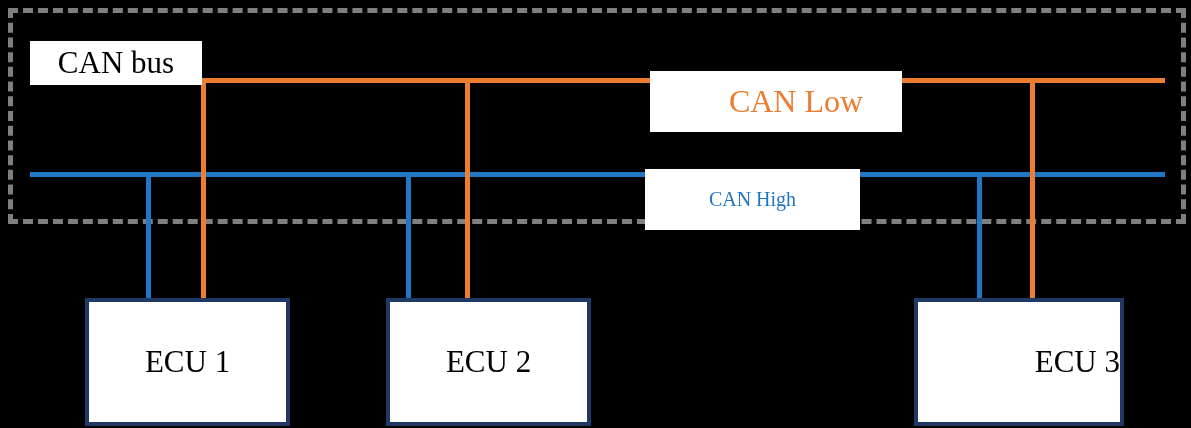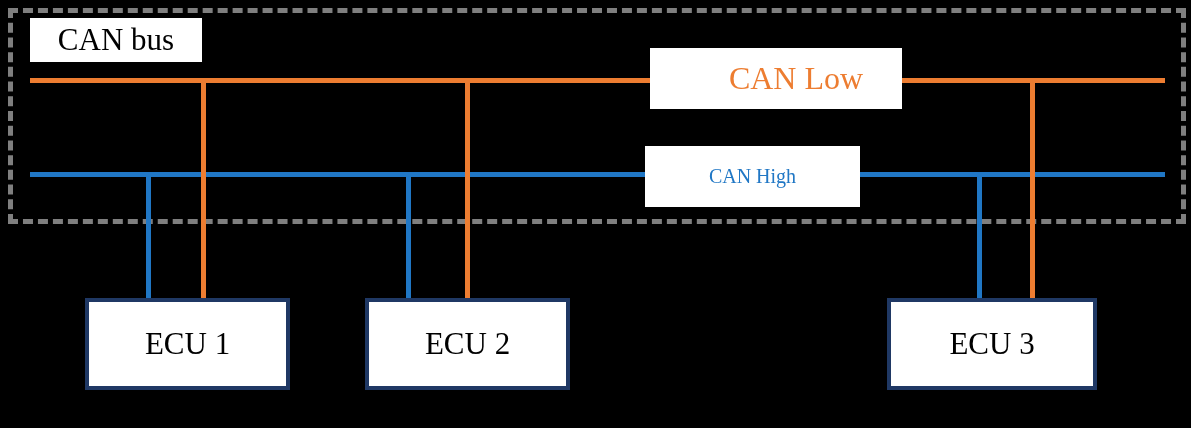--- a/index.html
+++ b/index.html
@@ -29,45 +29,45 @@
   .hwire.low{top:78px;background:var(--can-low);}
   .hwire.high{top:172px;background:var(--can-high);}
   
   .vwire{position:absolute;width:5px;z-index:1;}
   .vwire.blue{background:var(--can-high);top:172px;height:128px;}
   .vwire.orange{background:var(--can-low);top:78px;height:222px;}
   
   .label{
     position:absolute;background:var(--label-background);
     display:flex;align-items:center;justify-content:center;
-    z-index:2;white-space:nowrap;
+    z-index:2;white-space:nowrap;margin-top:23px;
   }
   .label.bus-label{
     left:30px;top:18px;width:172px;height:44px;
     font-size:31px;color:#000;
   }
   .label.low-label{
     left:650px;top:48px;width:212px;height:61px;
     font-size:32px;color:var(--can-low);padding-left:40px;
   }
   .label.high-label{
     left:645px;top:146px;width:215px;height:61px;
     font-size:20px;color:var(--can-high);
   }
   
   .ecu{
-    position:absolute;top:298px;height:92px;width:205px;
+    position:absolute;top:298px;height:128px;width:205px;
     box-sizing:border-box;
     background:#ffffff;border:4px solid var(--ecu-border);
     display:flex;align-items:center;justify-content:center;
     font-size:31px;color:#000;z-index:2;
   }
   .ecu.e1{left:85px;}
-  .ecu.e2{left:365px;}
-  .ecu.e3{left:887px;width:210px;}
+  .ecu.e2{left:386px;}
+  .ecu.e3{left:914px;width:210px;justify-content:flex-end;}
   
   .v-e1-blue{left:146px;}
   .v-e1-orange{left:201px;}
   .v-e2-blue{left:406px;}
   .v-e2-orange{left:465px;}
   .v-e3-blue{left:977px;}
   .v-e3-orange{left:1030px;}
 </style>
 </head>
 <body>

